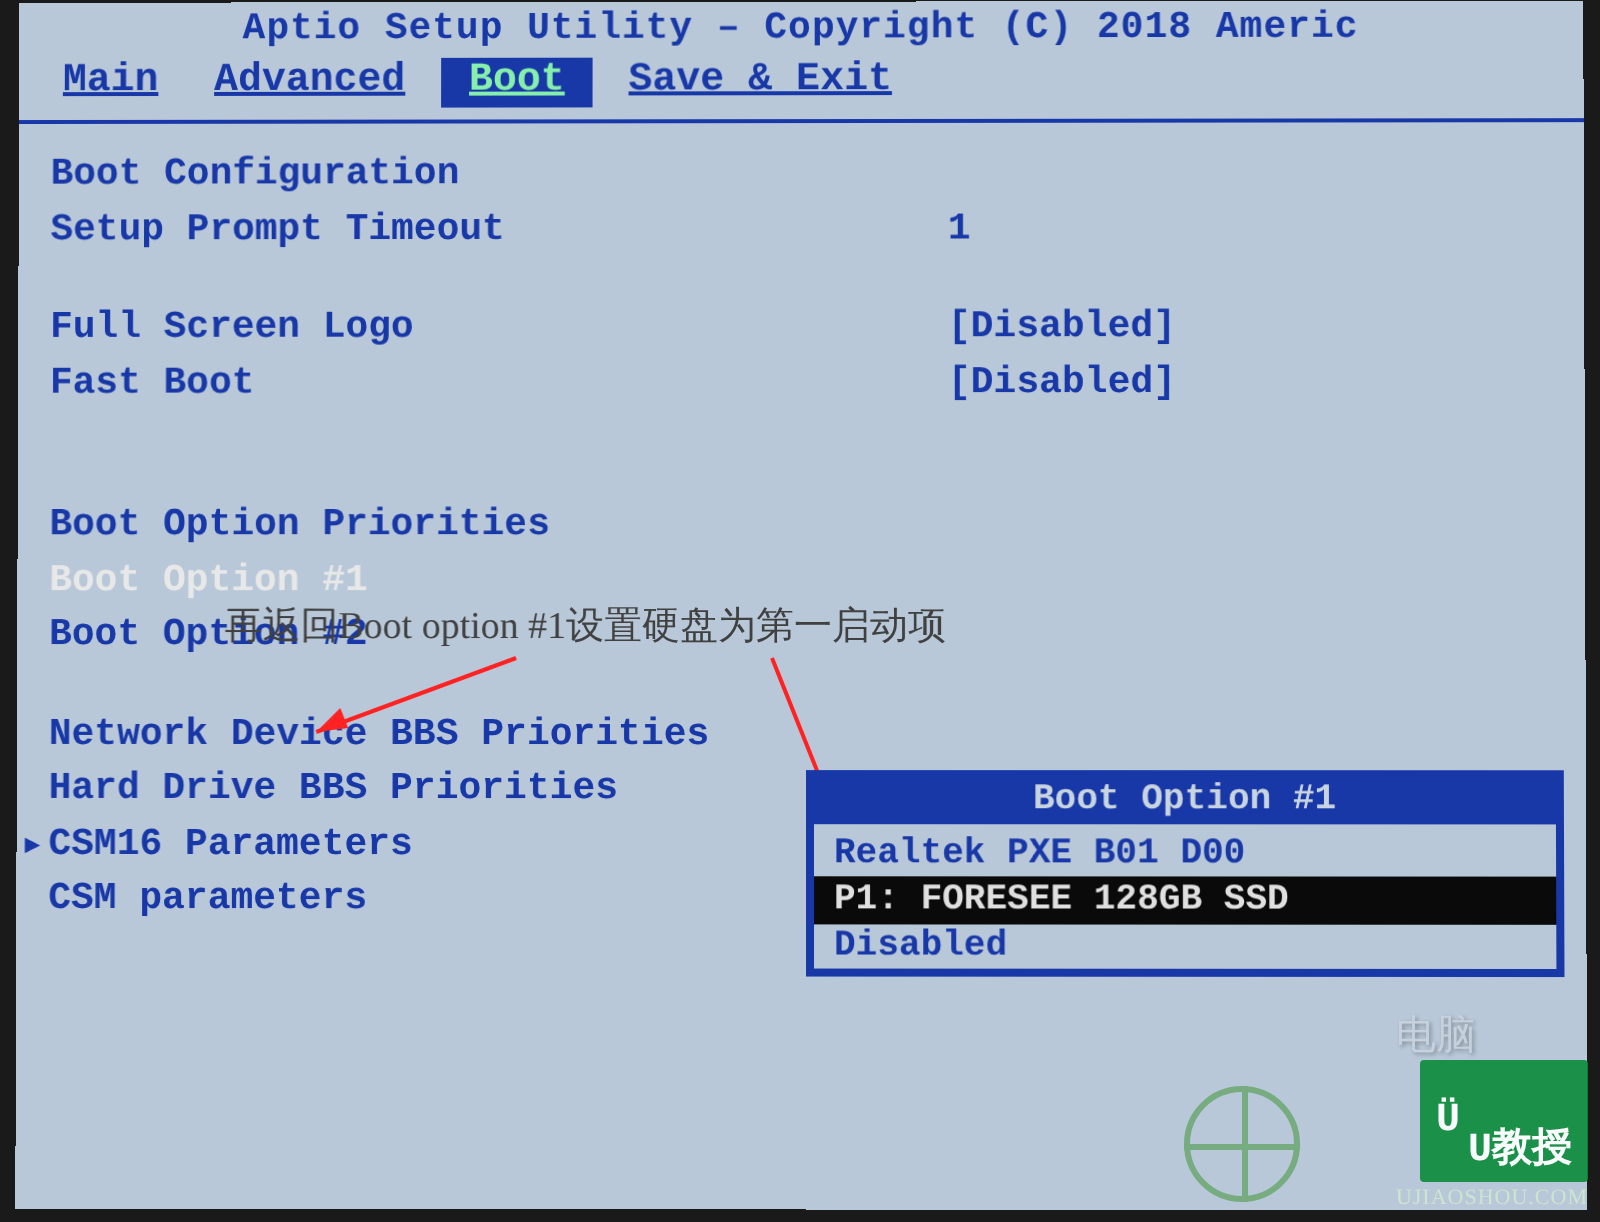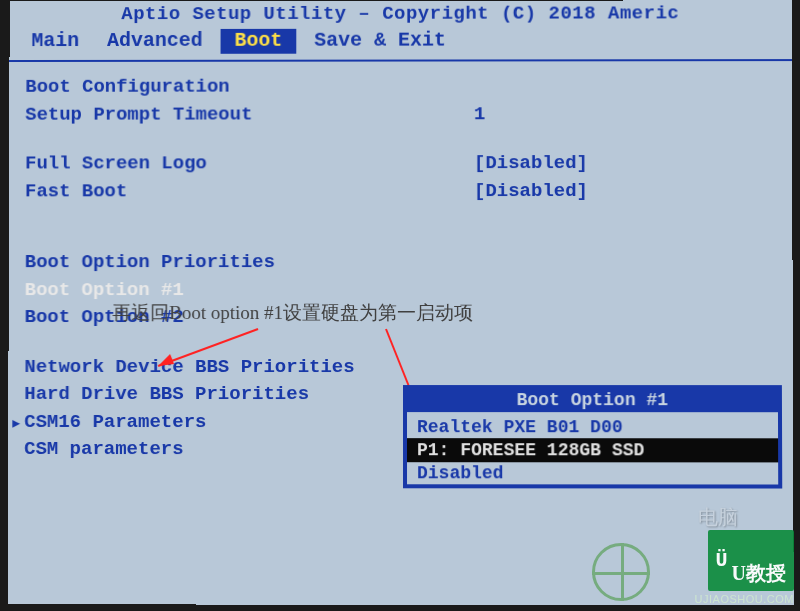--- a/index.html
+++ b/index.html
@@ -30,24 +30,24 @@
   }
   .tab-bar {
     display: flex;
     gap: 8px;
     padding: 0 12px 6px;
     color: #1838a8;
     font-size: 20px;
     font-weight: bold;
     border-bottom: 2px solid #1838a8;
   }
-  .tab { padding: 0 10px 2px; }
+  .tab { padding: 0 10px 2px; text-decoration: underline; }
   .tab.active {
     background: #1838a8;
-    color: #fde047;
+    color: #86efac;
     padding: 0 14px 2px;
   }
   .content {
     position: relative;
     padding: 12px 0 0 16px;
     color: #1838a8;
     font-size: 19px;
     font-weight: bold;
     line-height: 1.45;
   }
@@ -131,21 +131,21 @@
     background: #0b8a3a;
     color: #fff;
     font-size: 20px;
     font-weight: bold;
     padding: 4px 8px;
     border-radius: 2px;
     display: flex;
     align-items: center;
     gap: 4px;
   }
-  .wm-text { font-family: Liberation Serif, serif; margin-top: 26px; }
+  .wm-text { font-family: Liberation Mono, monospace; margin-top: 26px; }
   .wm-circle {
     position: absolute;
     right: 150px;
     bottom: 10px;
     width: 58px; height: 58px;
     border: 3px solid #5aa05a;
     border-radius: 50%;
     opacity: 0.7;
   }
   .wm-circle::before {
@@ -169,21 +169,21 @@
     color: #e8e8e8;
     font-size: 20px;
     font-family: Liberation Mono, monospace;
     text-shadow: 1px 1px 2px #000;
     opacity: 0.3;
   }
   .wm-url {
     color: #cfe8cf;
     font-size: 11px;
     letter-spacing: 0.5px;
-    font-family: Liberation Sans, sans-serif;
+    font-family: Liberation Serif, serif;
   }
   .wm-urlbox { display: flex; flex-direction: column; align-items: flex-end; gap: 2px; }
 </style>
 </head>
 <body>
 
 <div class="bios-screen">
   <div class="title-bar">Aptio Setup Utility – Copyright (C) 2018 Americ</div>
   <div class="tab-bar">
     <span class="tab">Main</span>

